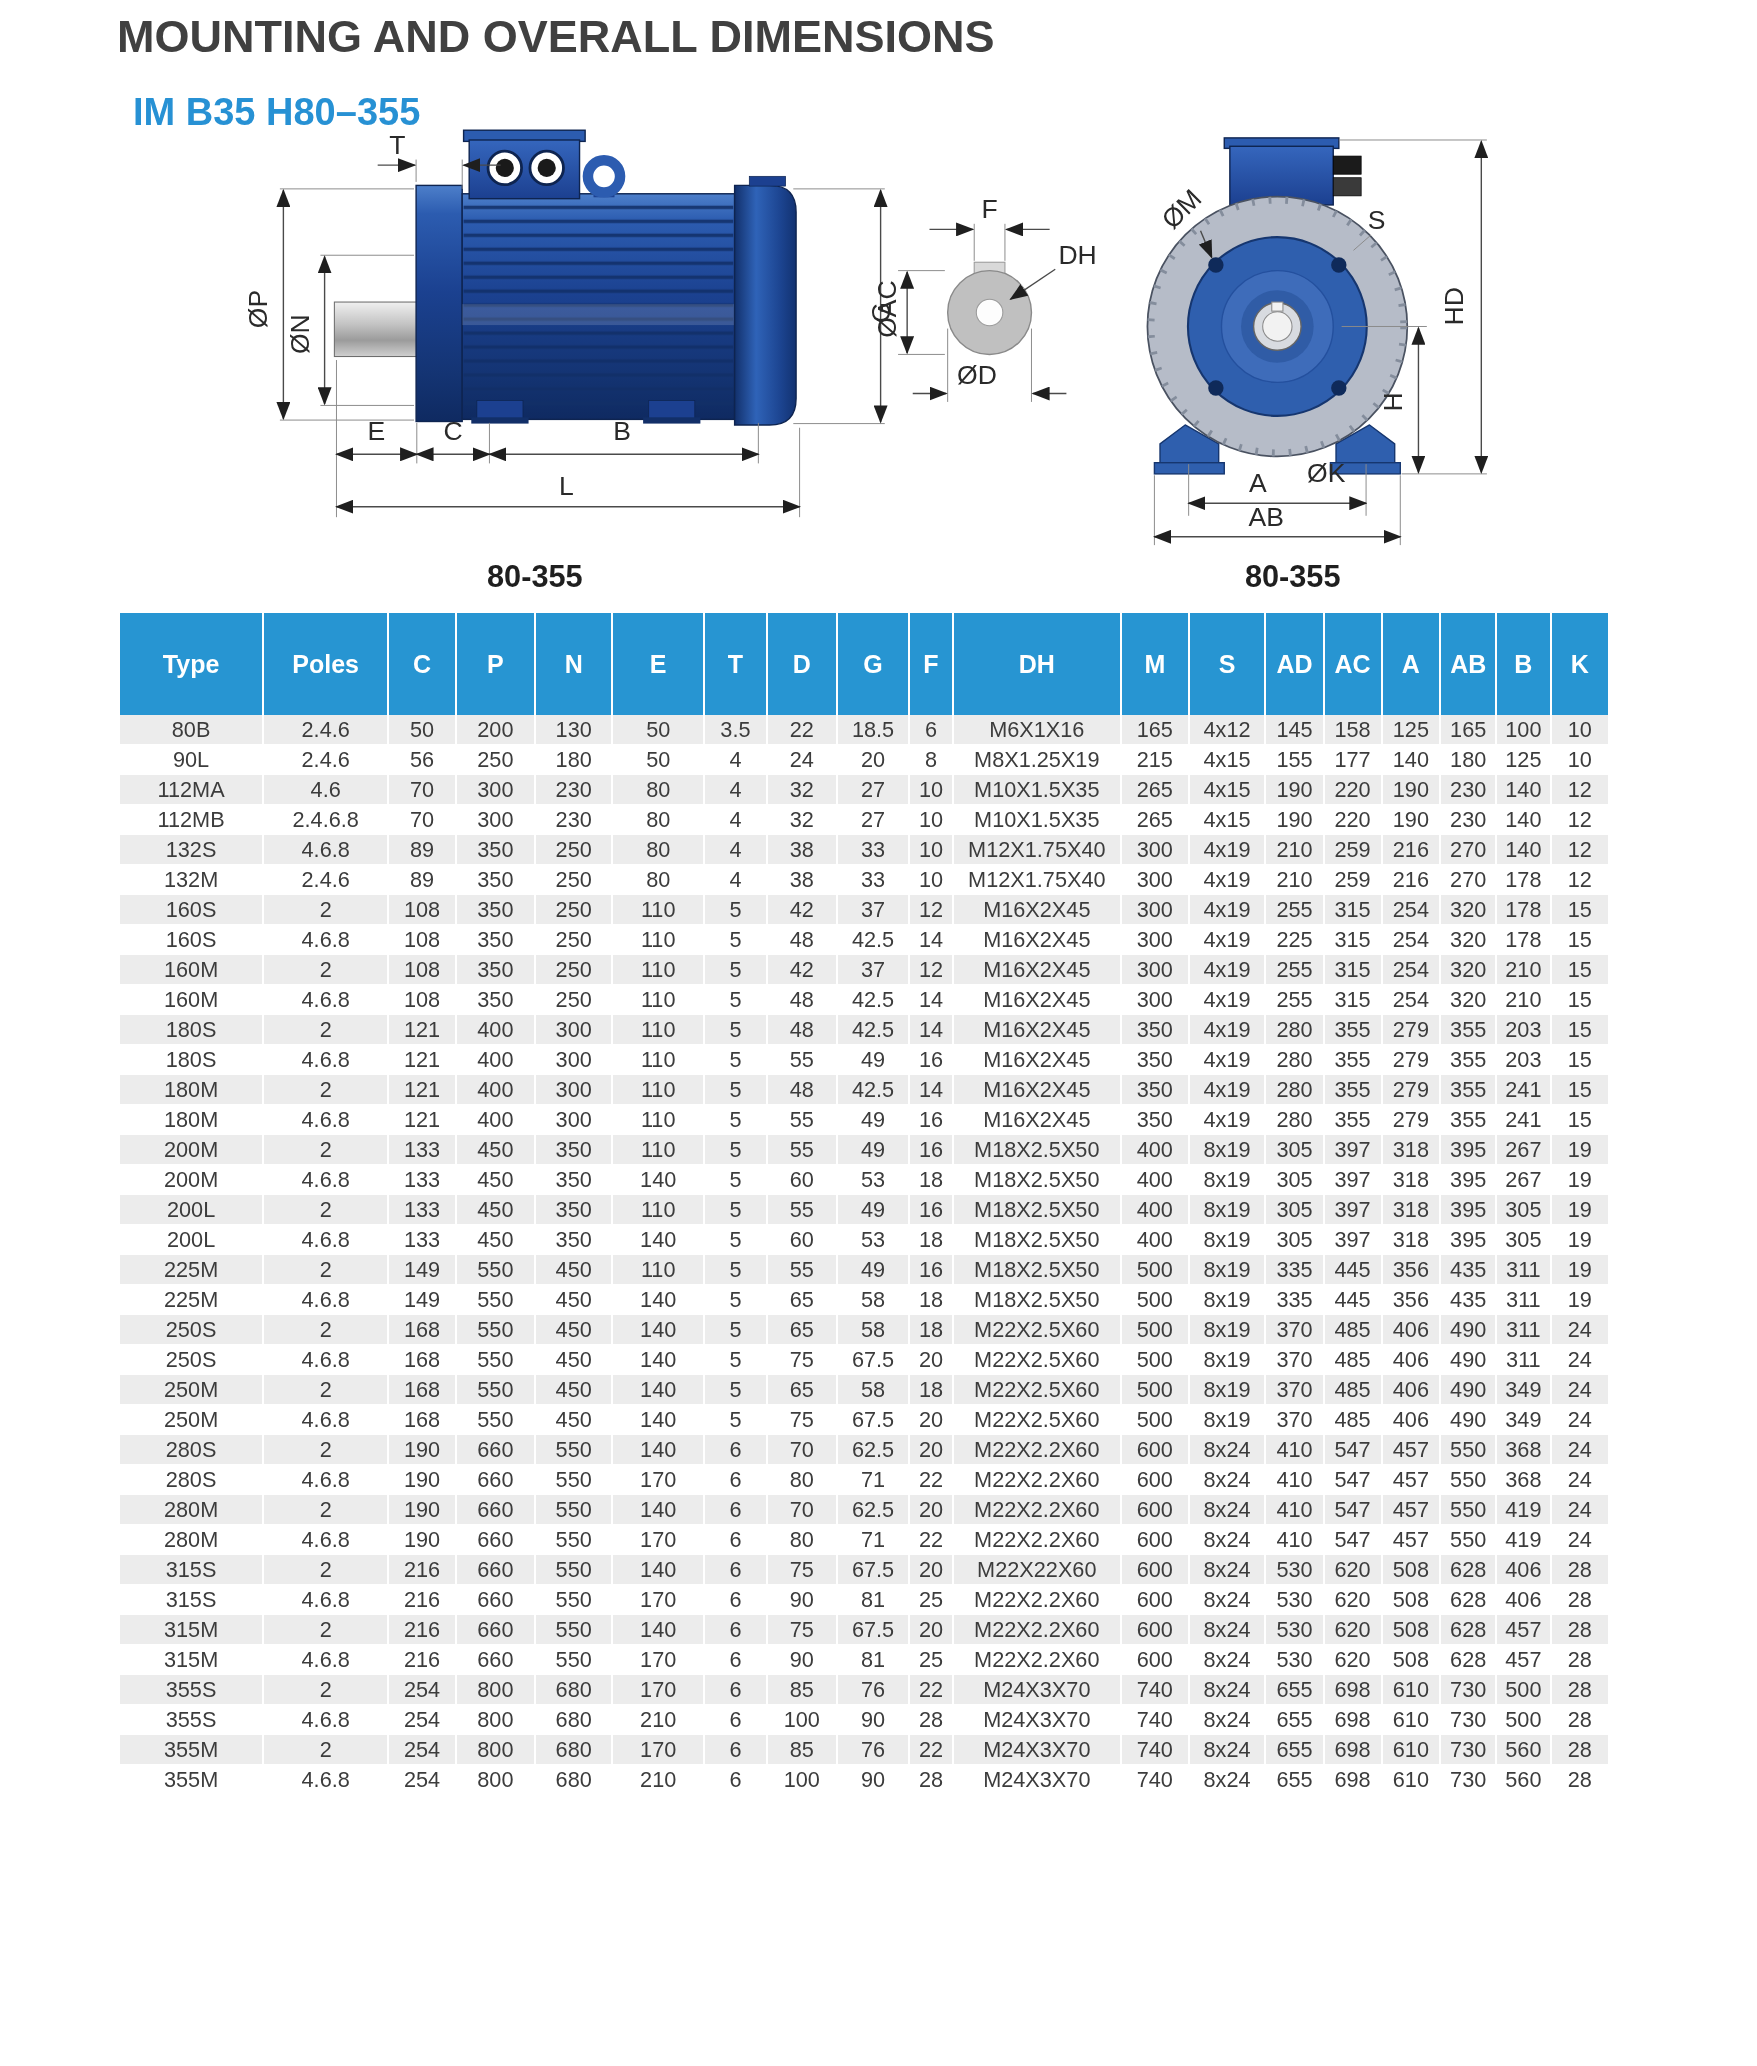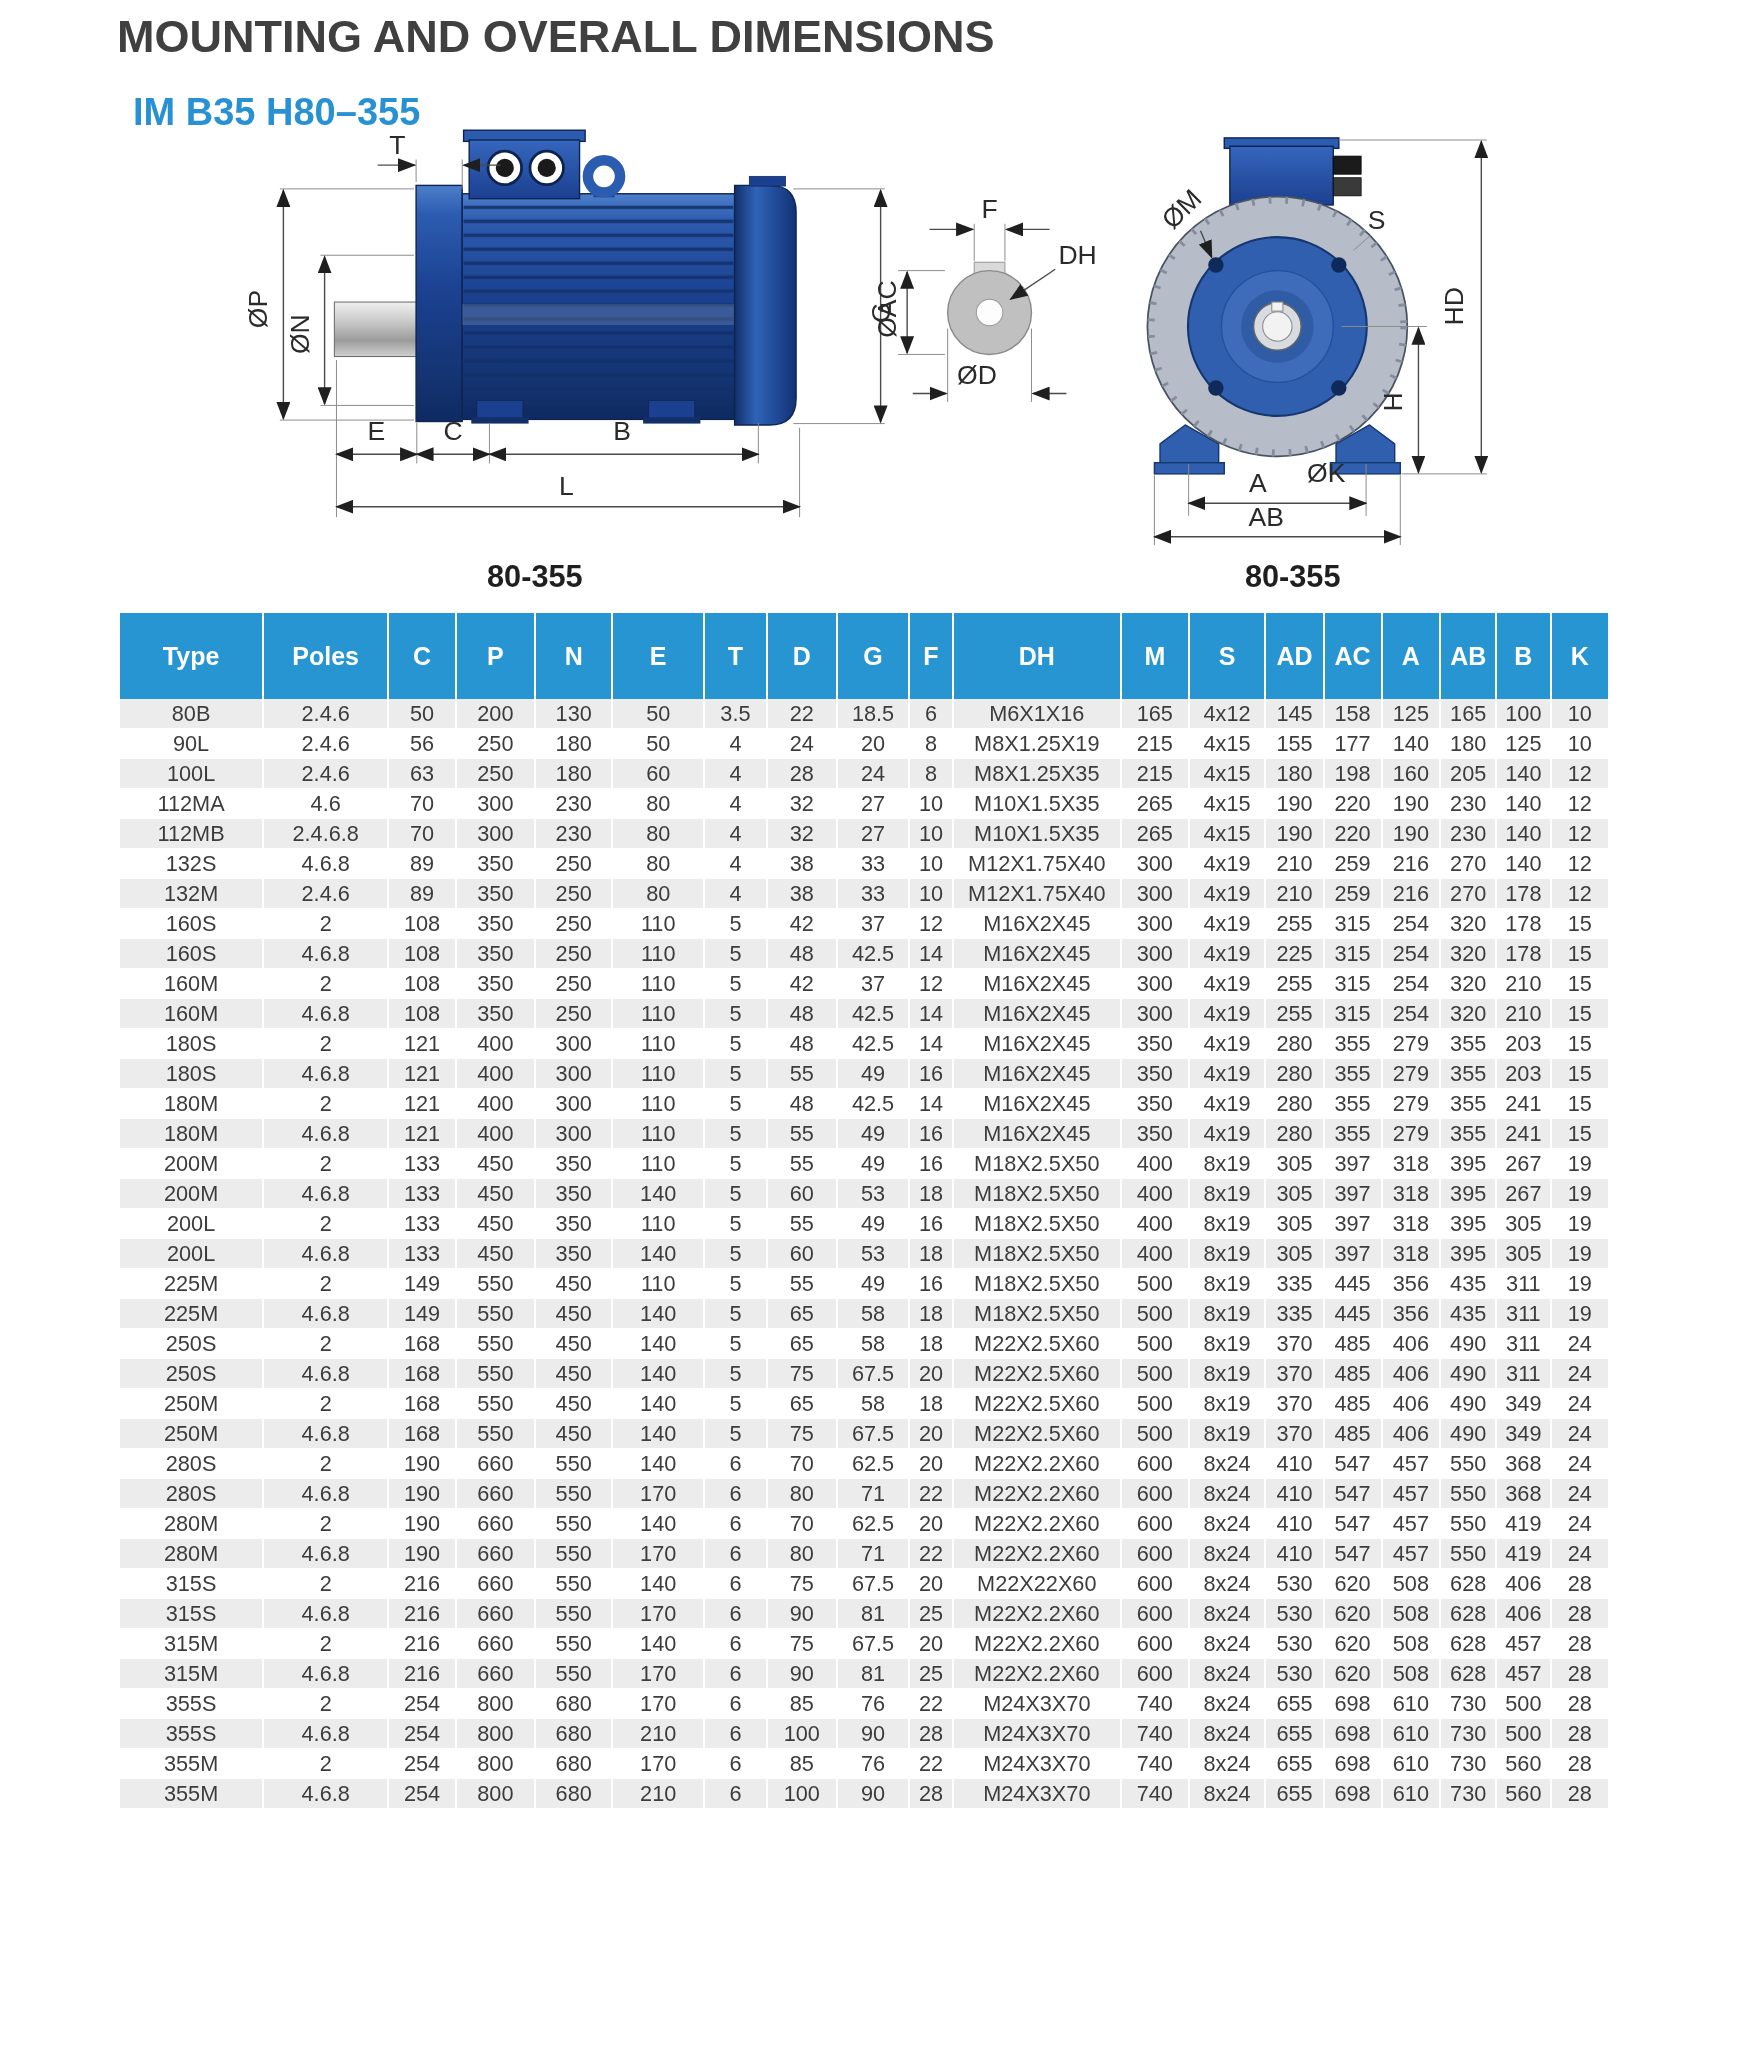--- a/index.html
+++ b/index.html
@@ -19,21 +19,21 @@
   svg .dim{stroke:#4a4a4a;stroke-width:2;fill:none;}
   svg .ext{stroke:#8a8a8a;stroke-width:1.4;fill:none;}
   svg .lbl{font-family:"Liberation Sans",sans-serif;font-size:38px;fill:#2a2a2a;}
   svg .cap{font-family:"Liberation Sans",sans-serif;font-size:44px;font-weight:bold;fill:#1f1f1f;}
   table.dims{
     position:absolute;left:120px;top:613px;width:1488px;
     border-collapse:collapse;table-layout:fixed;
   }
   table.dims thead th{
     background:#2795d2;color:#ffffff;font-size:25px;font-weight:bold;
-    height:86px;text-align:center;vertical-align:middle;
+    height:102px;text-align:center;vertical-align:middle;
     border-right:2.1px solid #ffffff;padding:0;
   }
   table.dims thead th:last-child{border-right:none;}
   table.dims tbody td{
     height:29px;font-size:21.7px;color:#3c3c3c;text-align:center;vertical-align:middle;
     border-right:2.1px solid #ffffff;border-bottom:1.4px solid #ffffff;
     padding:0;white-space:nowrap;overflow:hidden;
   }
   table.dims tbody td:last-child{border-right:none;}
   table.dims tbody tr:nth-child(odd) td{background:#ececec;}
@@ -303,41 +303,20 @@
         <td>215</td>
         <td>4x15</td>
         <td>155</td>
         <td>177</td>
         <td>140</td>
         <td>180</td>
         <td>125</td>
         <td>10</td>
       </tr>
       <tr>
-        <td>100L</td>
-        <td>2.4.6</td>
-        <td>63</td>
-        <td>250</td>
-        <td>180</td>
-        <td>60</td>
-        <td>4</td>
-        <td>28</td>
-        <td>24</td>
-        <td>8</td>
-        <td>M8X1.25X35</td>
-        <td>215</td>
-        <td>4x15</td>
-        <td>180</td>
-        <td>198</td>
-        <td>160</td>
-        <td>205</td>
-        <td>140</td>
-        <td>12</td>
-      </tr>
-      <tr>
         <td>112MA</td>
         <td>4.6</td>
         <td>70</td>
         <td>300</td>
         <td>230</td>
         <td>80</td>
         <td>4</td>
         <td>32</td>
         <td>27</td>
         <td>10</td>

